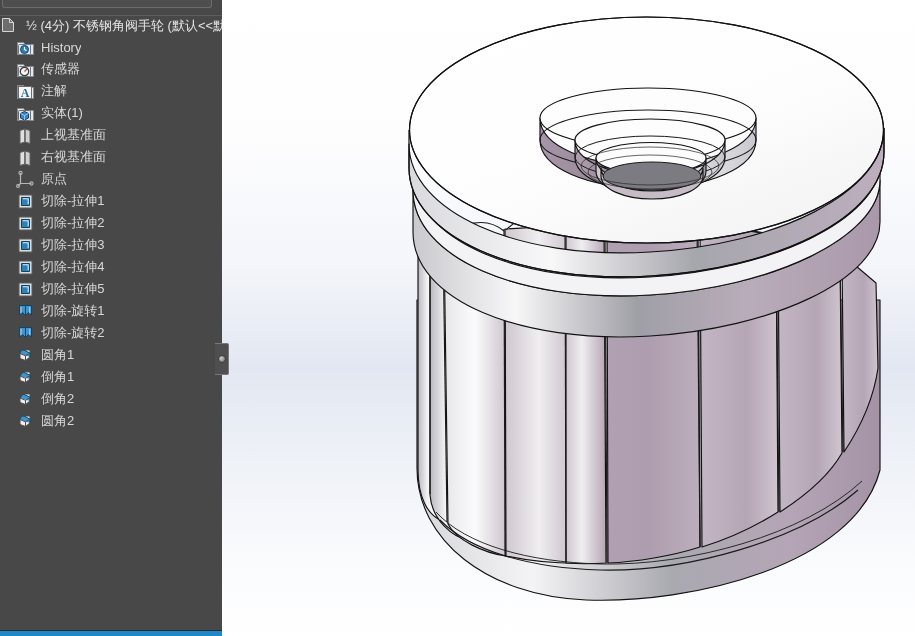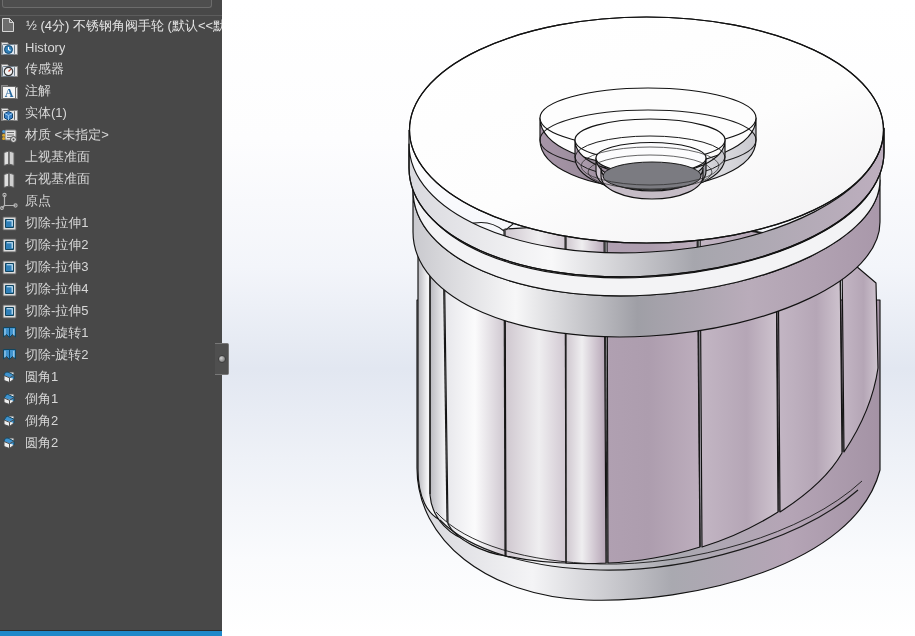--- a/index.html
+++ b/index.html
@@ -74,21 +74,21 @@
     top: 16px;
     width: 222px;
     bottom: 6px;
     overflow: hidden;
   }
 
   .tree-row {
     display: flex;
     align-items: center;
     height: 22px;
-    padding-left: 0;
+    padding-left: 16px;
     color: #d8d8d8;
     font-size: 13px;
     white-space: nowrap;
     box-sizing: border-box;
   }
   .tree-row.root {
     height: 20px;
     padding-left: 1px;
     font-size: 13px;
     color: #e4e4e4;
@@ -393,36 +393,20 @@
           <svg width="19" height="19" viewBox="0 0 19 19">
             <path d="M1.5 4.5h6l1.5 2h8.5v10h-16z" fill="#e8e8e8" stroke="#8b8b8b" stroke-width="1"></path>
             <rect x="2.5" y="6.5" width="12" height="10" rx="1" fill="#e2e2e2" stroke="#6d6d6d" stroke-width="1"></rect>
             <path d="M8.5 7.5l4 2v4.5l-4 2-4-2V9.5z" fill="#3b7fc4" stroke="#11456f" stroke-width="1"></path>
             <path d="M4.5 9.5l4 2 4-2M8.5 11.5v4.5" fill="none" stroke="#9fd2f5" stroke-width="0.9"></path>
           </svg>
         </span>
         <span class="lbl">实体(1)</span>
       </div>
 
-      <div class="tree-row">
-        <span class="ico">
-          <svg width="19" height="19" viewBox="0 0 19 19">
-            <rect x="5" y="4" width="11" height="10" rx="1" fill="#e3e3e3" stroke="#7d7d7d" stroke-width="1"></rect>
-            <line x1="7" y1="6.5" x2="14" y2="6.5" stroke="#6d6d6d" stroke-width="1"></line>
-            <line x1="7" y1="9" x2="14" y2="9" stroke="#6d6d6d" stroke-width="1"></line>
-            <line x1="7" y1="11.5" x2="14" y2="11.5" stroke="#6d6d6d" stroke-width="1"></line>
-            <circle cx="3.6" cy="5.6" r="1.5" fill="#4e9ad6"></circle>
-            <circle cx="3.6" cy="9.2" r="1.5" fill="#d9a62b"></circle>
-            <circle cx="3.6" cy="12.6" r="1.5" fill="#d9a62b"></circle>
-            <circle cx="13.5" cy="13.5" r="3" fill="#d8d8d8" stroke="#4a4a4a" stroke-width="1"></circle>
-            <circle cx="13.5" cy="13.5" r="1" fill="#4a4a4a"></circle>
-          </svg>
-        </span>
-        <span class="lbl">材质 &lt;未指定&gt;</span>
-      </div>
 
 
       <div class="tree-row">
         <span class="ico">
           <svg width="19" height="19" viewBox="0 0 19 19">
             <path d="M4 4.5l5-1.5v13l-5 1.5z" fill="#e0e0e0" stroke="#5f5f5f" stroke-width="1"></path>
             <path d="M9 3l5 1.5v13L9 16z" fill="#cfcfcf" stroke="#5f5f5f" stroke-width="1"></path>
             <line x1="9" y1="3" x2="9" y2="16" stroke="#5f5f5f" stroke-width="1"></line>
           </svg>
         </span>

